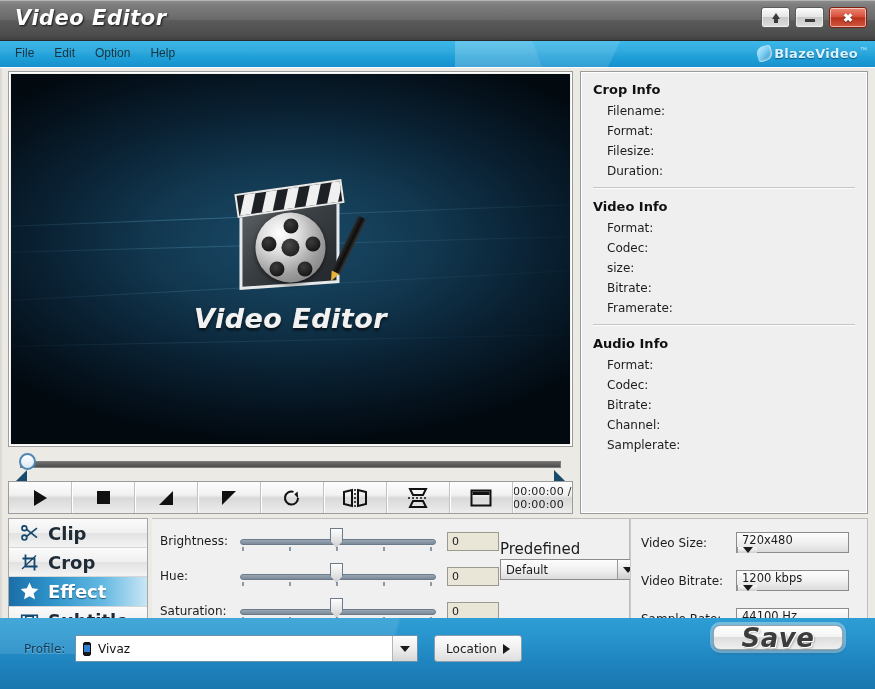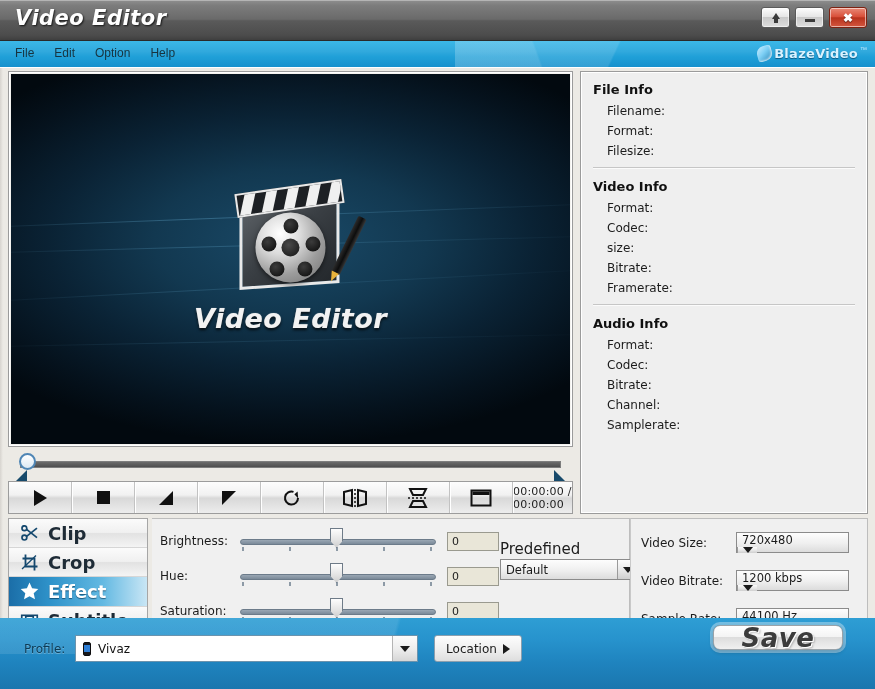--- a/index.html
+++ b/index.html
@@ -571,24 +571,25 @@
         <svg class="icon-svg" width="22" height="18" viewBox="0 0 22 18">
           <rect x="1.5" y="1.5" width="19" height="15" fill="none" stroke="#111" stroke-width="2"></rect>
           <rect x="2.5" y="2.5" width="17" height="3.5" fill="#111"></rect>
         </svg>
       </div>
       <div class="time-box">00:00:00 / 00:00:00</div>
     </div>
 
     <div class="info-panel">
       <div class="info-inner">
-        <div class="info-h">File Info</div>
+        <div class="info-h">Crop Info</div>
         <div class="info-row">Filename:</div>
         <div class="info-row">Format:</div>
         <div class="info-row">Filesize:</div>
+        <div class="info-row">Duration:</div>
         <div class="info-sep"></div>
 
         <div class="info-h">Video Info</div>
         <div class="info-row">Format:</div>
         <div class="info-row">Codec:</div>
         <div class="info-row">size:</div>
         <div class="info-row">Bitrate:</div>
         <div class="info-row">Framerate:</div>
         <div class="info-sep"></div>
 

